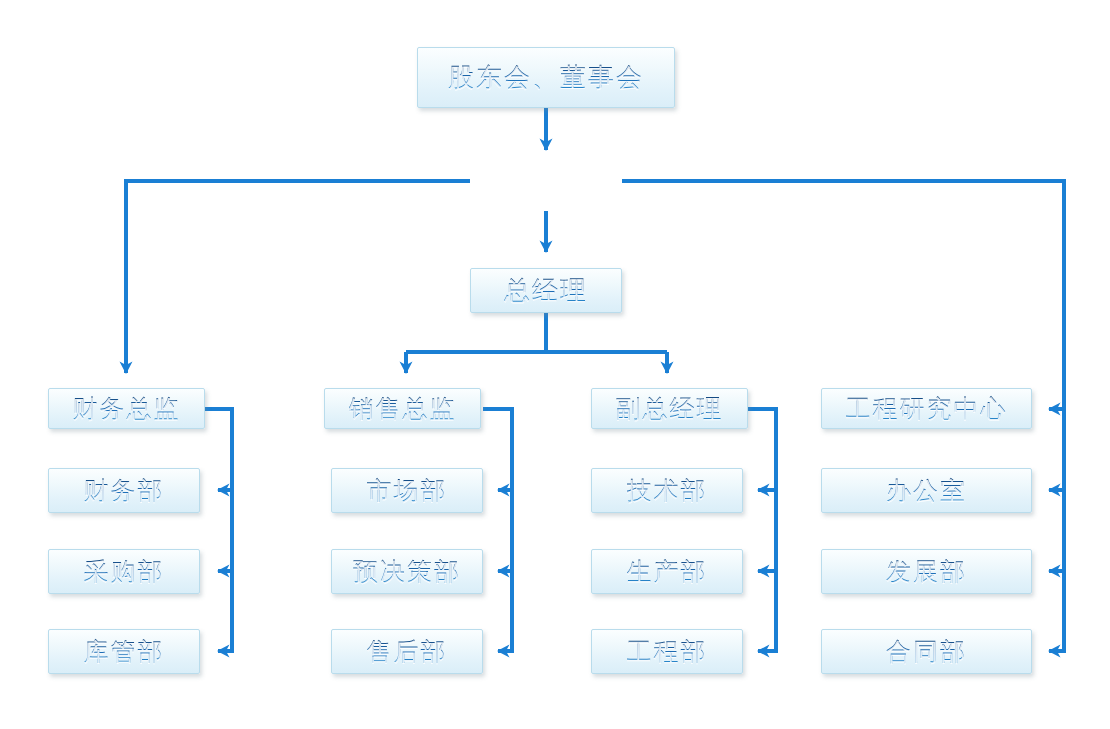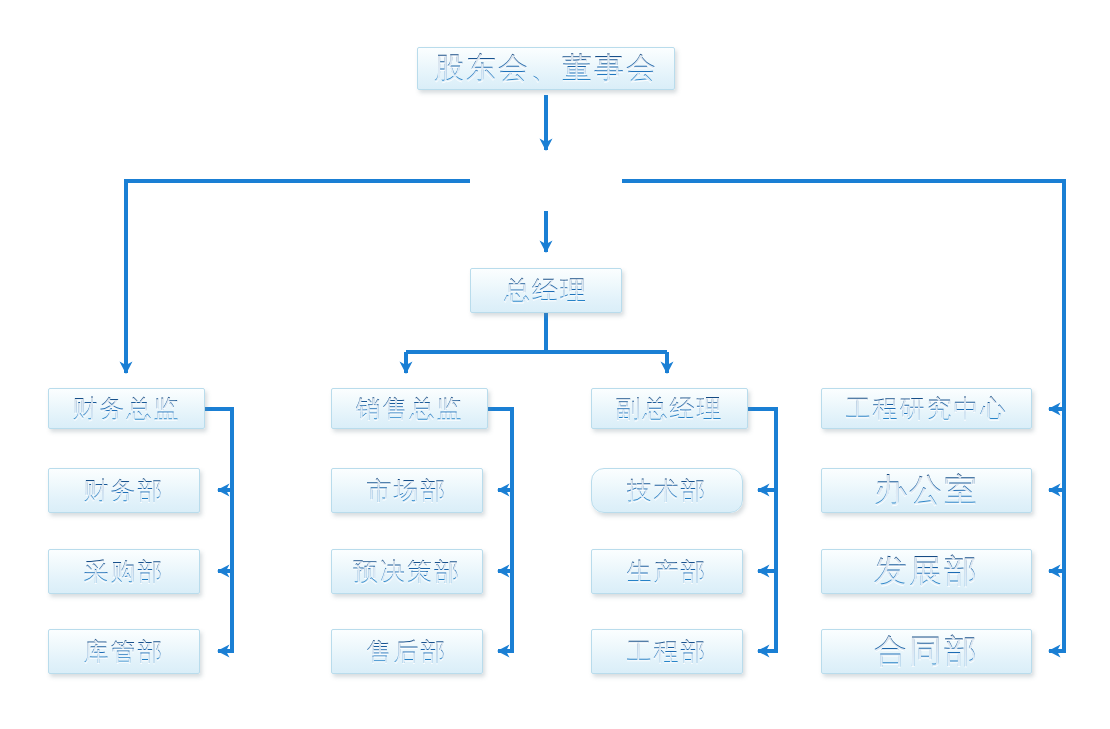--- a/index.html
+++ b/index.html
@@ -45,26 +45,26 @@
   }
   .node-label {
     background: linear-gradient(to bottom, #123c6e 0%, #1d6fb8 55%, #2f96d6 100%);
     -webkit-background-clip: text;
     background-clip: text;
     color: transparent;
     -webkit-text-fill-color: transparent;
     font-weight: 400;
   }
   
-  .n-root   { width: 258px; height: 43px; font-size: 30px; }
+  .n-root   { width: 258px; height: 61px; font-size: 26px; }
   .n-lead   { width: 152px; height: 45px; font-size: 26px; }
   .n-head   { width: 157px; height: 41px; font-size: 25px; }
   .n-head-w { width: 211px; height: 41px; font-size: 25px; }
   .n-dept   { width: 152px; height: 45px; font-size: 25px; }
-  .n-dept-w { width: 211px; height: 45px; font-size: 33px; }
+  .n-dept-w { width: 211px; height: 45px; font-size: 25px; }
 </style>
 </head>
 <body>
 
 <div id="chart-root">
 
   <svg id="connector-layer" viewBox="0 0 1110 729" width="1110" height="729" xmlns="http://www.w3.org/2000/svg">
     <defs>
       <marker id="arrow-down" viewBox="0 0 12 12" refX="6" refY="10" markerWidth="10" markerHeight="10" orient="auto-start-reverse">
         <path d="M 1 1 L 6 11 L 11 1 L 6 4 Z" fill="#1a7fd4"></path>
@@ -117,21 +117,21 @@
 
 
   <div class="node n-lead" style="left:470px; top:268px;">
     <span class="node-label">总经理</span>
   </div>
 
   <div class="node n-head" style="left:48px; top:388px;text-align:center;">
     <span class="node-label">财务总监</span>
   </div>
 
-  <div class="node n-head" style="left:331px; top:388px;">
+  <div class="node n-head" style="left:324px; top:388px;">
     <span class="node-label">销售总监</span>
   </div>
 
   <div class="node n-head" style="left:591px; top:388px;">
     <span class="node-label">副总经理</span>
   </div>
 
   <div class="node n-dept" style="left:48px; top:468px;">
     <span class="node-label">财务部</span>
   </div>
@@ -149,21 +149,21 @@
   <div class="node n-dept" style="left:331px; top:468px;">
     <span class="node-label">市场部</span>
   </div>
   <div class="node n-dept" style="left:331px; top:629px;">
     <span class="node-label">售后部</span>
   </div>
   <div class="node n-dept" style="left:331px; top:549px;">
     <span class="node-label">预决策部</span>
   </div>
 
-  <div class="node n-dept" style="left:591px; top:468px;border-radius:13px;">
+  <div class="node n-dept" style="left:591px; top:468px;">
     <span class="node-label">技术部</span>
   </div>
   <div class="node n-dept" style="left:591px; top:549px;">
     <span class="node-label">生产部</span>
   </div>
   <div class="node n-dept" style="left:591px; top:629px;">
     <span class="node-label">工程部</span>
   </div>
 
   <div class="node n-dept-w" style="left:821px; top:468px;">

